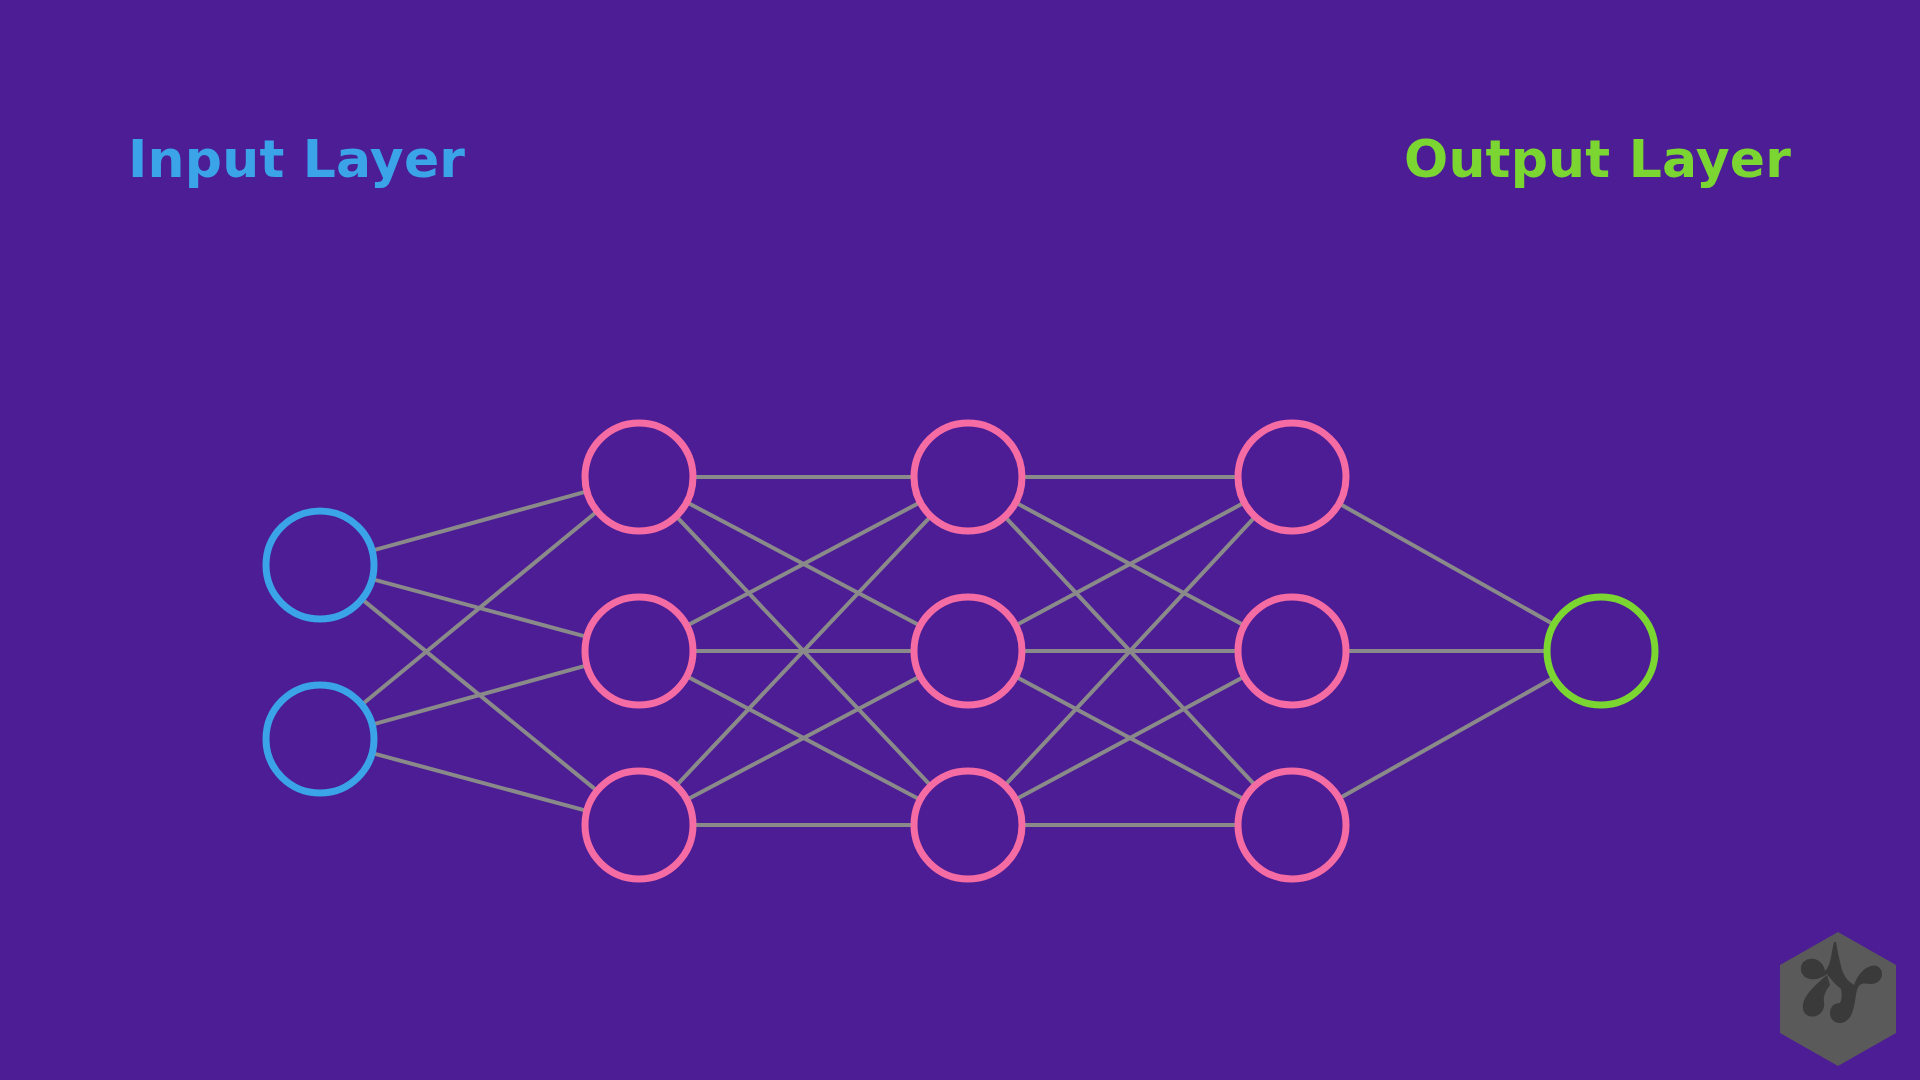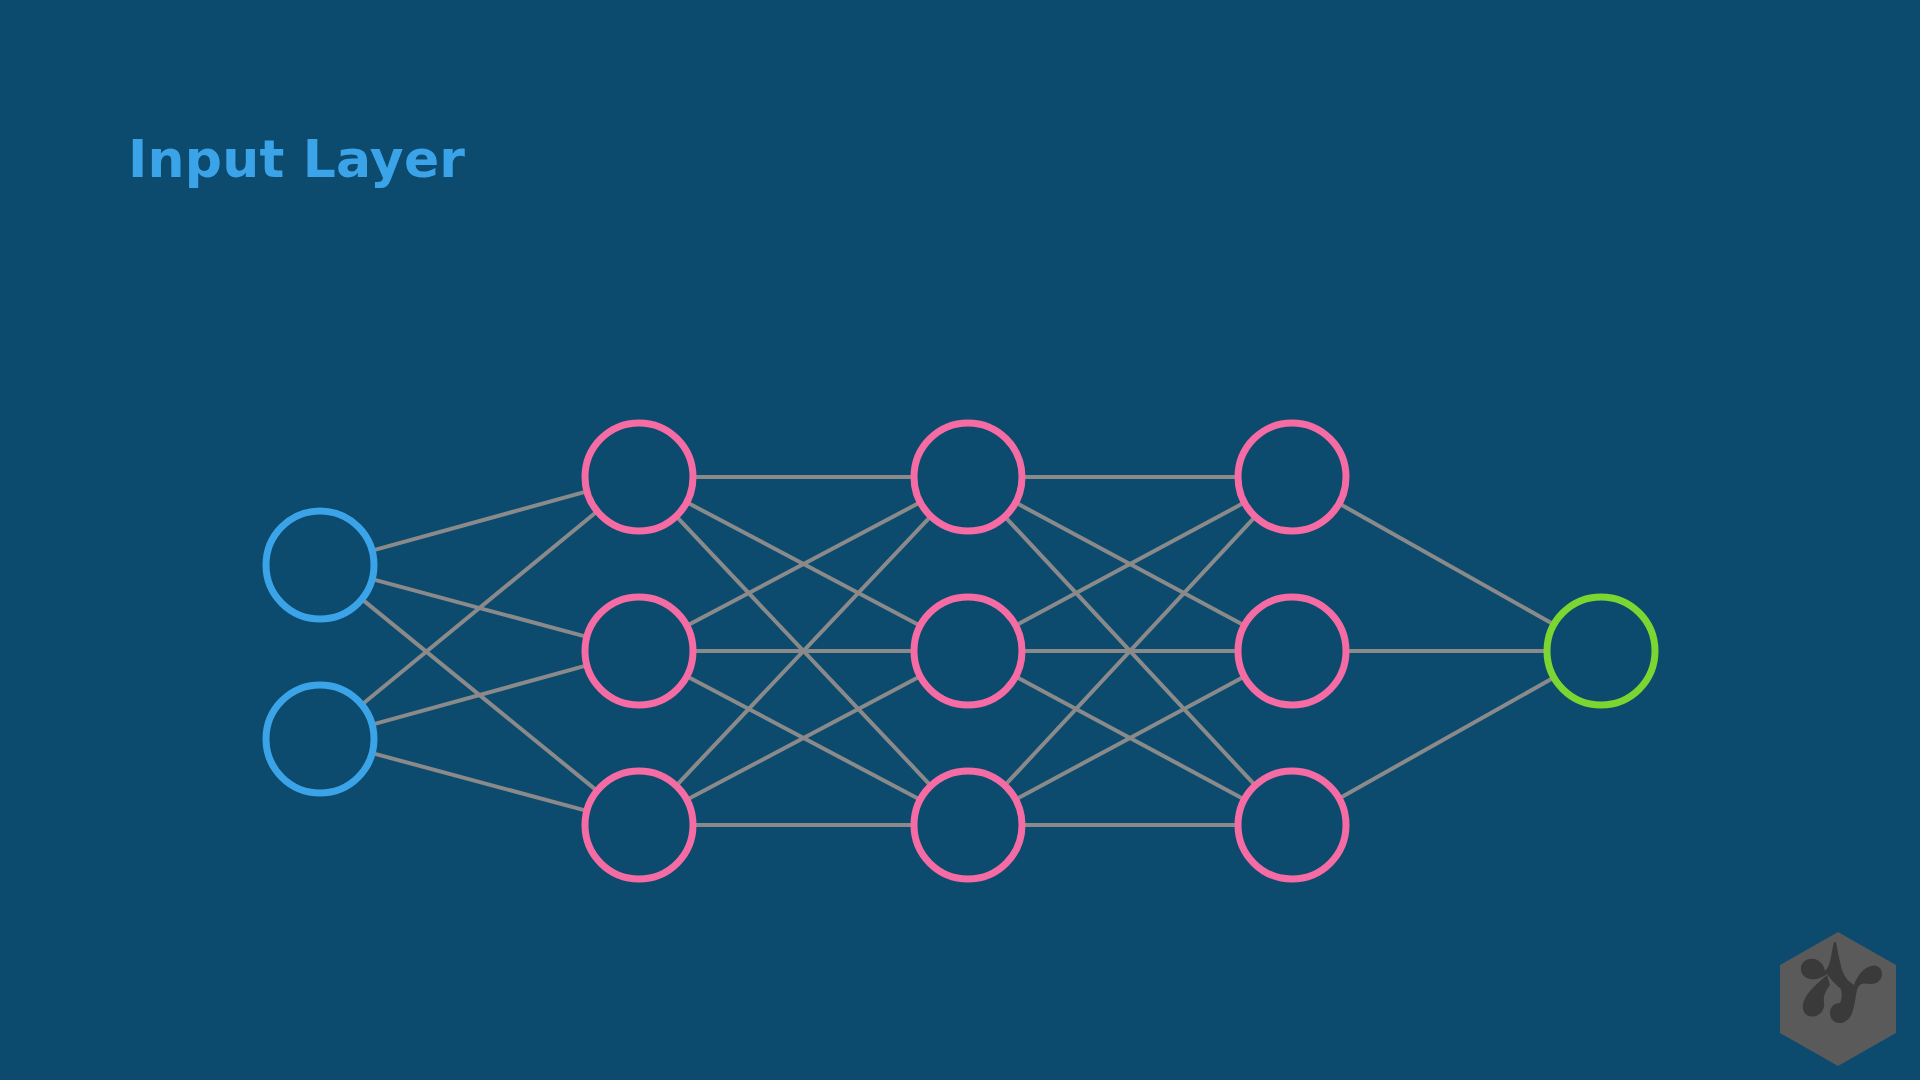--- a/index.html
+++ b/index.html
@@ -46,21 +46,21 @@
     left: 1772px;
     top: 928px;
     width: 132px;
     height: 142px;
     opacity: 1;
   }
 </style>
 </head>
 <body>
 
-<div id="stage" style="background: #0c4a6e;">
+<div id="stage" style="background: #4c1d95;">
 
   <svg id="diagram" viewBox="0 0 1920 1080" width="1920" height="1080" xmlns="http://www.w3.org/2000/svg">
     <g id="edges-group">
         <line x1="372.06" y1="550.64" x2="586.94" y2="491.36" stroke="#8a8a8a" stroke-width="4" stroke-linecap="round"></line>
         <line x1="372.14" y1="579.06" x2="586.86" y2="636.94" stroke="#8a8a8a" stroke-width="4" stroke-linecap="round"></line>
         <line x1="361.86" y1="599.12" x2="597.14" y2="790.88" stroke="#8a8a8a" stroke-width="4" stroke-linecap="round"></line>
         <line x1="361.73" y1="704.73" x2="597.27" y2="511.27" stroke="#8a8a8a" stroke-width="4" stroke-linecap="round"></line>
         <line x1="372.06" y1="724.64" x2="586.94" y2="665.36" stroke="#8a8a8a" stroke-width="4" stroke-linecap="round"></line>
         <line x1="372.14" y1="753.06" x2="586.86" y2="810.94" stroke="#8a8a8a" stroke-width="4" stroke-linecap="round"></line>
         <line x1="693.00" y1="477.00" x2="914.00" y2="477.00" stroke="#8a8a8a" stroke-width="4" stroke-linecap="round"></line>
@@ -97,20 +97,21 @@
         <circle cx="1292" cy="477" r="54" fill="none" stroke="#f56ba4" stroke-width="7"></circle>
         <circle cx="1292" cy="651" r="54" fill="none" stroke="#f56ba4" stroke-width="7"></circle>
         <circle cx="1292" cy="825" r="54" fill="none" stroke="#f56ba4" stroke-width="7"></circle>
         <circle cx="1601" cy="651" r="54" fill="none" stroke="#7bd632" stroke-width="7"></circle>
       </g>
   </svg>
 
   <div class="layer-label" id="label-input" style="color: rgb(59, 163, 232);">Input Layer</div>
 
 
+  <div class="layer-label" id="label-output" style="color: rgb(123, 214, 50);">Output Layer</div>
 
   <svg id="watermark" viewBox="0 0 132 142" xmlns="http://www.w3.org/2000/svg">
     <path id="wm-hex" d="M66 4 L124 37 L124 105 L66 138 L8 105 L8 37 Z" fill="#5a5a5a" stroke="none"></path>
     <g id="wm-tree" fill="#3a3a3a">
       <path d="M64 14 C66 26 68 34 70 42 C73 50 77 54 82 57 C86 46 92 40 99 38
                C105 36 110 40 110 46 C110 52 105 56 99 56 C93 56 88 53 85 62
                C83 70 83 78 80 85 C78 91 73 95 68 95 C62 95 58 91 58 85
                C58 79 62 75 68 75 C70 71 70 66 69 61
                C64 57 59 52 55 46 C50 50 44 52 38 51
                C32 50 28 45 29 39 C30 33 36 30 42 31

